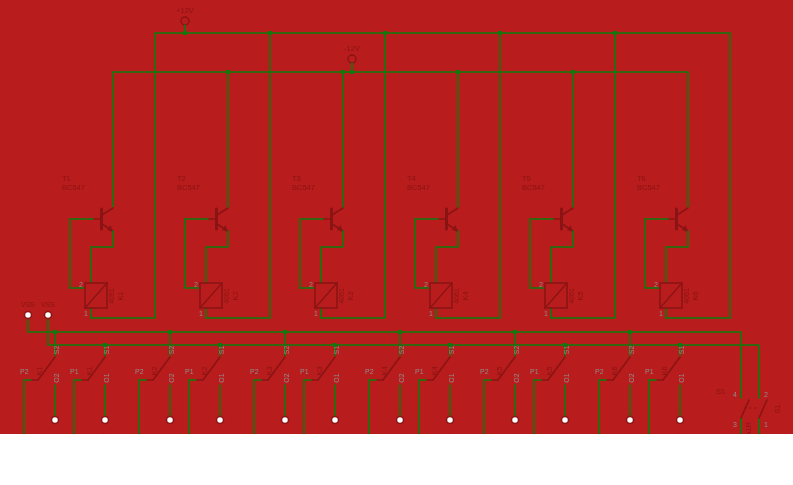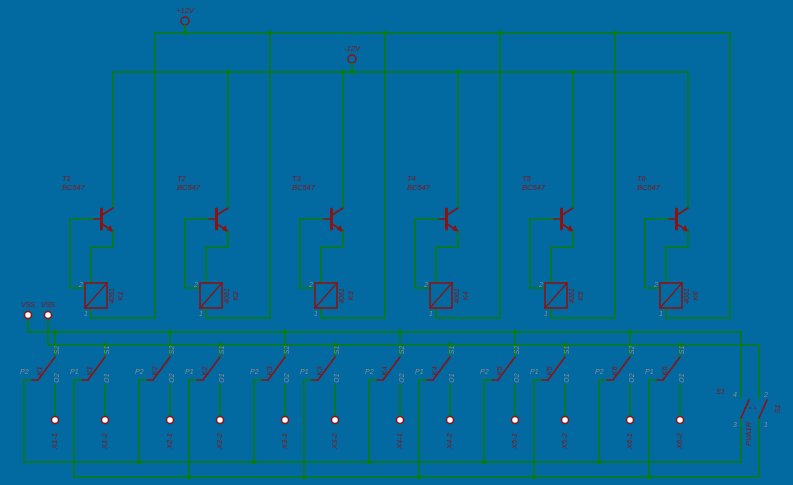--- a/index.html
+++ b/index.html
@@ -1,16 +1,16 @@
 <!DOCTYPE html>
 <html><head>
 <meta charset="utf-8">
 <style>
   html,body{margin:0;padding:0;background:#ffffff;}
-  .canvas{position:relative;width:793px;height:485px;background:#0369a1;overflow:hidden;font-style:italic;}
+  .canvas{position:relative;width:793px;height:434px;background:#b91c1c;overflow:hidden;}
   svg text{font-family:"Liberation Sans", sans-serif;}
 </style>
 </head>
 <body>
 
 <div class="canvas">
   <svg id="schematic" width="793" height="485" viewBox="0 0 793 485" xmlns="http://www.w3.org/2000/svg">
       <g>
         <polyline points="91,318 155,318 155,33 730,33 730,318 666,318" fill="none" stroke="#0b7d0b" stroke-width="1.6" stroke-linecap="round"></polyline>
         <polyline points="113,207 113,72 688,72 688,207" fill="none" stroke="#0b7d0b" stroke-width="1.6" stroke-linecap="round"></polyline>

